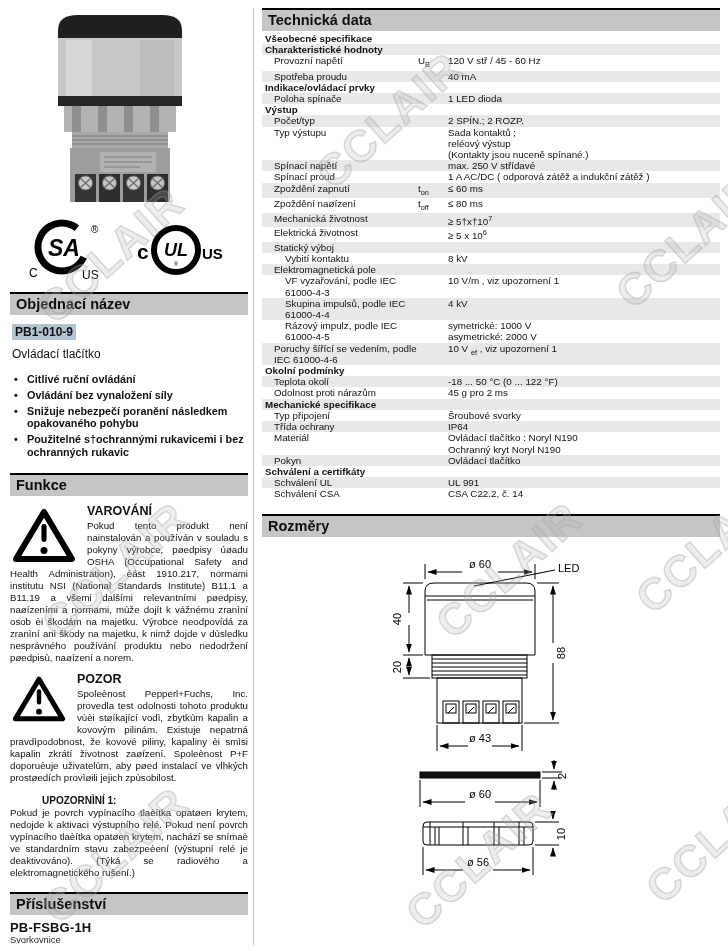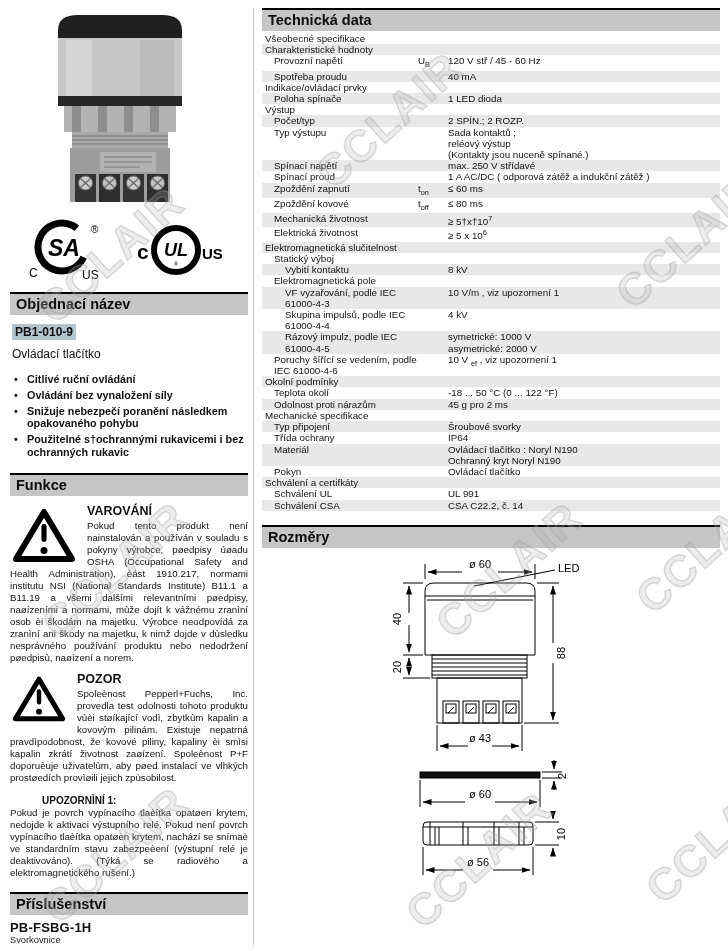--- a/index.html
+++ b/index.html
@@ -34,21 +34,21 @@
   .ntitle {font-weight:bold; font-size:10px; margin-bottom:1px;margin-left:32px;}
   .acc {margin-top:2px;}
   .acc-code {font-weight:bold; font-size:13px; margin-top:5px; letter-spacing:0.2px;}
   .acc-desc {font-size:9.3px; line-height:10.5px; color:#222;}
   .hdr-acc {margin-top:13px; margin-bottom:2px;}
   .hdr-funkce {margin-bottom:4px;}
   
   .ttable {margin-top:2px;}
   .trow {display:flex; align-items:flex-start; font-size:9.8px; line-height:11.2px; padding:0;}
   .trow:nth-child(even) {background:#e8e8e8;}
-  .trow.sec {font-weight:normal;}
+  .trow.sec {font-weight:bold;}
   .lbl {flex:0 0 156px; box-sizing:border-box; padding-left:12px;}
   .lbl.ind2 {padding-left:23px;}
   .sec .lbl {flex:1; padding-left:3px;}
   .sym {flex:0 0 30px;}
   .val {flex:1;}
   .val sub,.sym sub {font-size:7.3px;}
   .val sup {font-size:7.3px;}
   .hdr-dims {margin-top:14px;}
   .dims-svg {position:absolute; left:0; top:547px;}
   svg text {font-family:"Liberation Sans", sans-serif;}
@@ -222,36 +222,33 @@
           <div class="lbl">Spínací proud</div>
           <div class="sym"></div>
           <div class="val">1 A AC/DC ( odporová zátěž a indukční zátěž )</div>
         </div>
         <div class="trow">
           <div class="lbl">Zpoždění zapnutí</div>
           <div class="sym">t<sub>on</sub></div>
           <div class="val">≤ 60 ms</div>
         </div>
         <div class="trow">
-          <div class="lbl">Zpoždění kovové</div>
+          <div class="lbl">Zpoždění naøízení</div>
           <div class="sym">t<sub>off</sub></div>
           <div class="val">≤ 80 ms</div>
         </div>
         <div class="trow">
           <div class="lbl">Mechanická životnost</div>
           <div class="sym"></div>
           <div class="val">≥ 5†x†10<sup>7</sup></div>
         </div>
         <div class="trow">
           <div class="lbl">Elektrická životnost</div>
           <div class="sym"></div>
           <div class="val">≥ 5 x 10<sup>6</sup></div>
-        </div>
-        <div class="trow sec">
-          <div class="lbl">Elektromagnetická slučitelnost</div>
         </div>
         <div class="trow">
           <div class="lbl">Statický výboj</div>
           <div class="sym"></div>
           <div class="val"></div>
         </div>
         <div class="trow">
           <div class="lbl ind2">Vybití kontaktu</div>
           <div class="sym"></div>
           <div class="val">8 kV</div>

